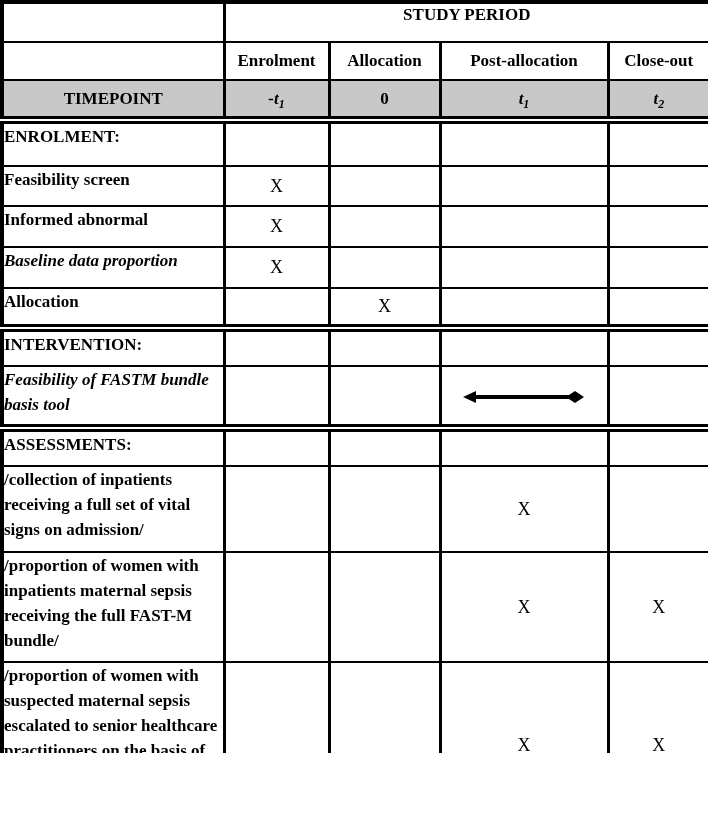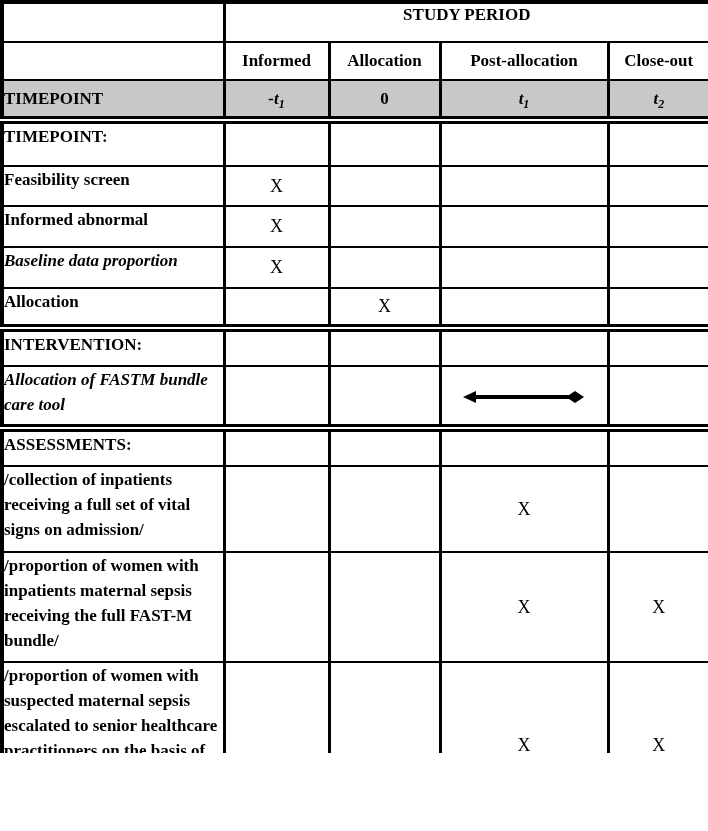--- a/index.html
+++ b/index.html
@@ -32,21 +32,21 @@
   }
   
   td.hdr {
     font-weight: bold;
     font-size: 17px;
     text-align: center;
     vertical-align: middle;
     line-height: 22px;
   }
   td.hdr-top { vertical-align: top; padding-top: 4px; }
-  tr.tp-row td { background: #c8c8c8; }
+  tr.tp-row td { background: #c8c8c8; text-align: center; }
   .it { font-style: italic; }
   .tp-sub {
     font-style: italic;
     font-weight: bold;
     font-size: 12px;
     vertical-align: sub;
     line-height: 0;
   }
   
   td.lbl {
@@ -91,36 +91,36 @@
   </colgroup>
 
   <tbody>
         <tr style="height:40px">
     <td></td>
     <td class="hdr hdr-top" colspan="4">STUDY PERIOD</td>
   </tr>
 
   <tr style="height:38px">
     <td></td>
-    <td class="hdr">Informed</td>
+    <td class="hdr">Enrolment</td>
     <td class="hdr">Allocation</td>
     <td class="hdr">Post-allocation</td>
     <td class="hdr">Close-out</td>
   </tr>
 
   <tr class="tp-row" style="height:40px">
     <td class="lbl" style="vertical-align:middle;padding-top:0">TIMEPOINT</td>
     <td class="hdr"><span class="it">-t</span><span class="tp-sub">1</span></td>
     <td class="hdr"><span>0</span><span class="tp-sub"></span></td>
     <td class="hdr"><span class="it">t</span><span class="tp-sub">1</span></td>
     <td class="hdr"><span class="it">t</span><span class="tp-sub">2</span></td>
   </tr>
 
   <tr class="sec-start" style="height:46px">
-    <td class="lbl hid-bot">TIMEPOINT:</td>
+    <td class="lbl hid-bot">ENROLMENT:</td>
     <td></td>
     <td></td>
     <td></td>
     <td></td>
   </tr>
   <tr style="height:40px">
     <td class="lbl hid-top hid-bot">Feasibility screen</td>
     <td class="mark">X</td>
     <td class="mark"></td>
     <td class="mark"></td>
@@ -149,21 +149,21 @@
   </tr>
 
   <tr class="sec-start" style="height:38px">
     <td class="lbl hid-bot">INTERVENTION:</td>
     <td></td>
     <td></td>
     <td></td>
     <td></td>
   </tr>
   <tr style="height:62px">
-    <td class="lbl it hid-top">Allocation of FASTM bundle care tool</td>
+    <td class="lbl it hid-top">Feasibility of FASTM bundle basis tool</td>
     <td class="mark"></td>
     <td class="mark"></td>
     <td class="arrow-cell">
       <svg class="arrow-svg" width="122" height="16" viewBox="0 0 122 16" xmlns="http://www.w3.org/2000/svg">
         <line x1="8" y1="8" x2="112" y2="8" stroke="#000" stroke-width="4"></line>
         <polygon points="0,8 13,2 13,14" fill="#000"></polygon>
         <polygon points="121,8 112,2 103,8 112,14" fill="#000"></polygon>
       </svg>
     </td>
     <td class="mark"></td>

